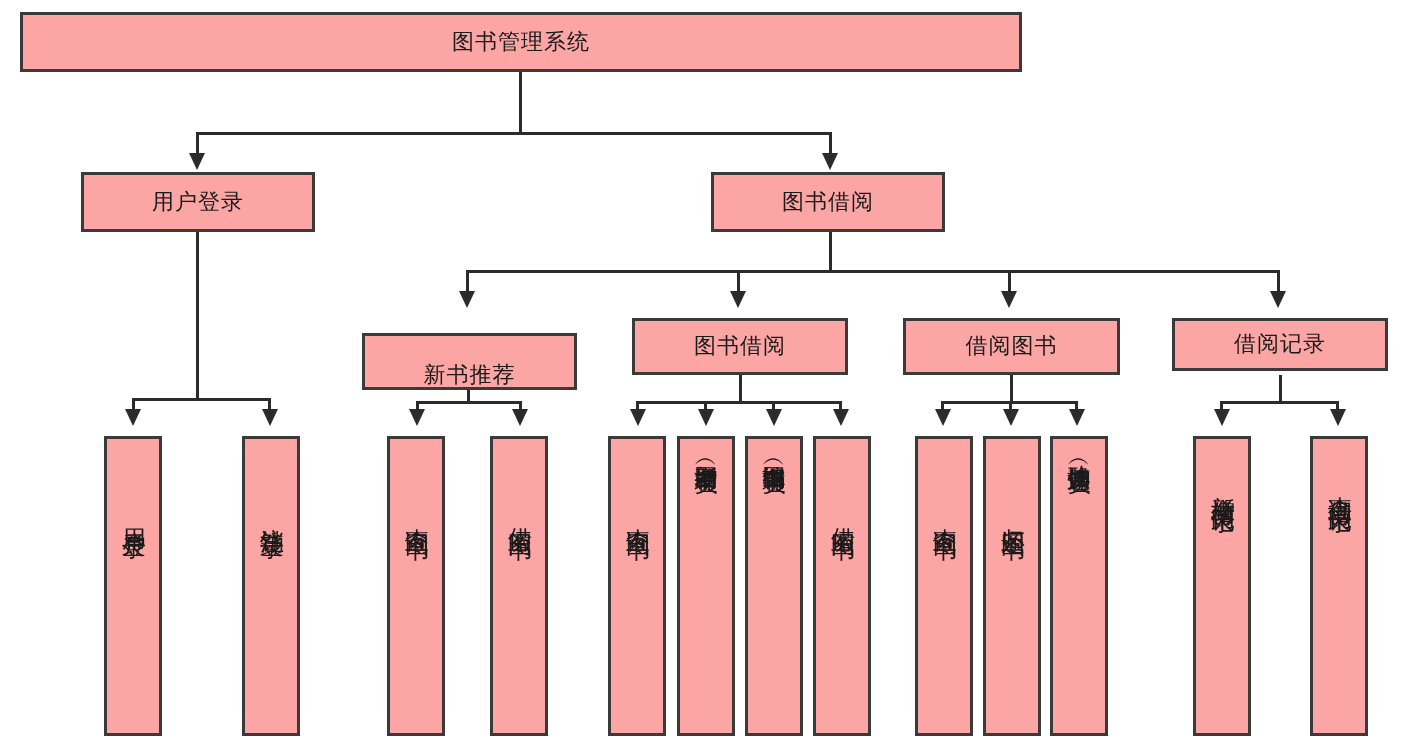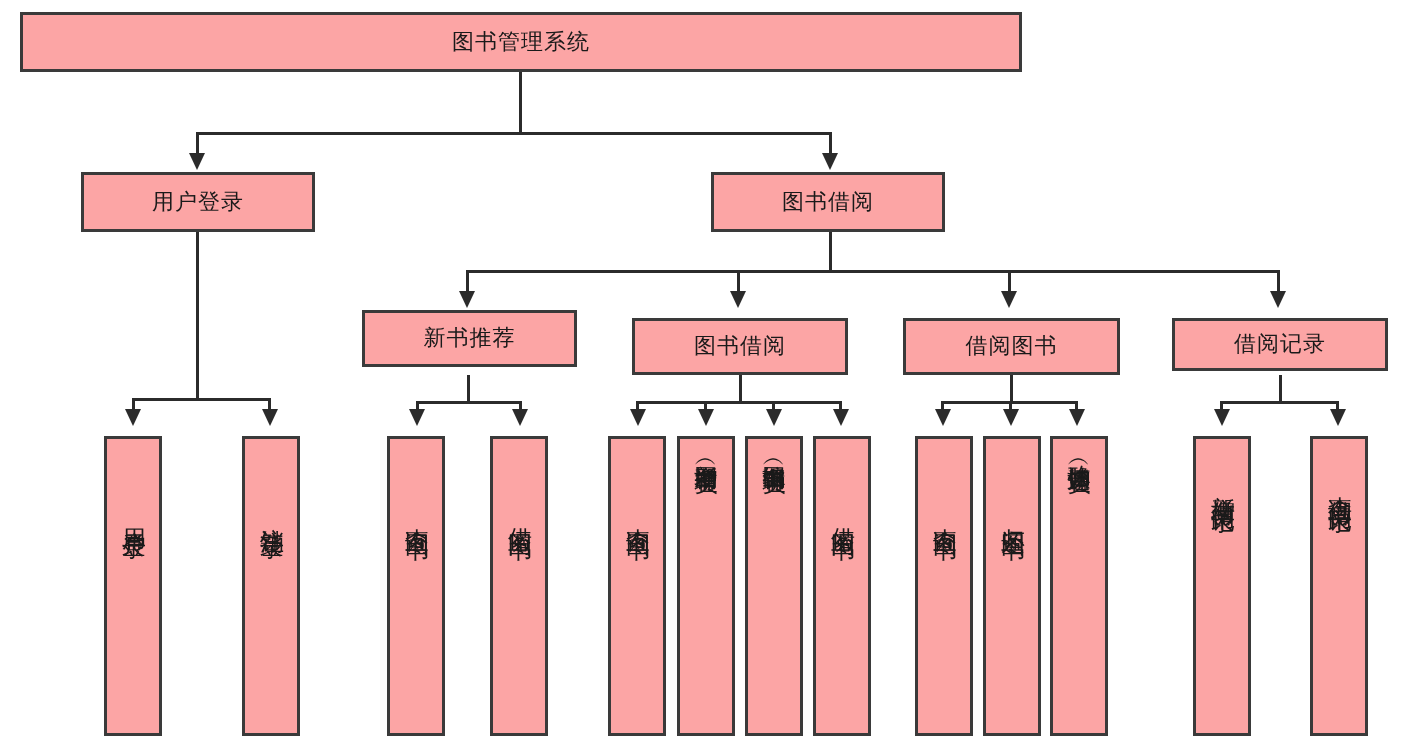--- a/index.html
+++ b/index.html
@@ -145,21 +145,21 @@
     <span class="label">图书管理系统</span>
   </div>
 
   <div class="node" style="left:81px; top:172px; width:234px; height:60px;">
     <span class="label">用户登录</span>
   </div>
   <div class="node" style="left:711px; top:172px; width:234px; height:60px;">
     <span class="label">图书借阅</span>
   </div>
 
-  <div class="node" style="left:362px; top:310px; width:215px; height:57px;">
+  <div class="node" style="left:362px; top:333px; width:215px; height:57px;align-items:flex-end;">
     <span class="label">新书推荐</span>
   </div>
   <div class="node" style="left:632px; top:318px; width:216px; height:57px;">
     <span class="label">图书借阅</span>
   </div>
   <div class="node" style="left:903px; top:318px; width:217px; height:57px;">
     <span class="label">借阅图书</span>
   </div>
   <div class="node" style="left:1172px; top:318px; width:216px; height:53px;">
     <span class="label">借阅记录</span>

